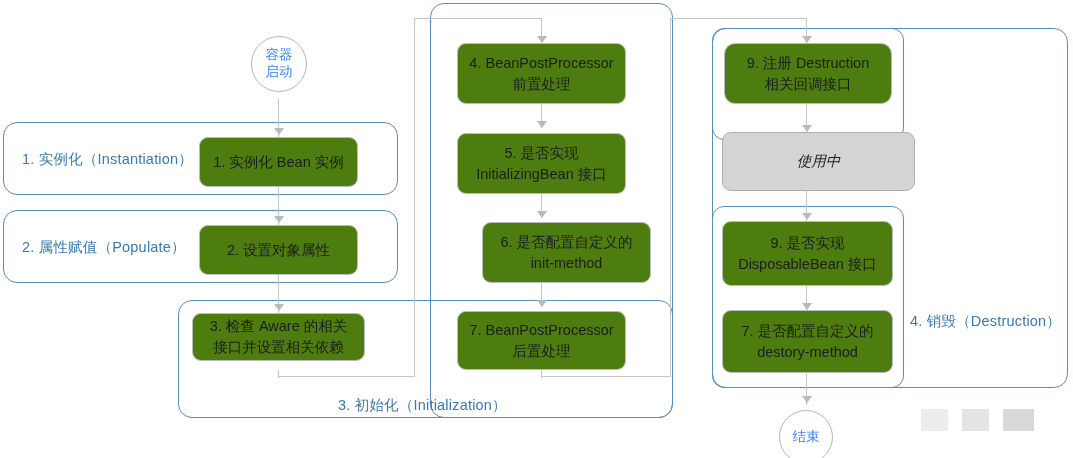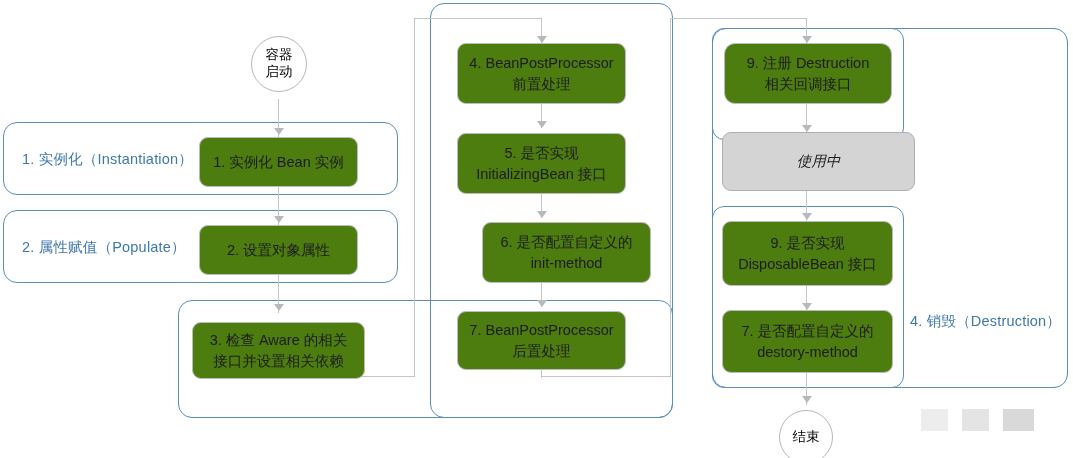--- a/index.html
+++ b/index.html
@@ -59,21 +59,21 @@
     border-color:#adaeb0;
   }
 
   
   .terminator{
     position:absolute;
     box-sizing:border-box;
     border:1.1px solid #b3b6ba;
     border-radius:50%;
     background:#ffffff;
-    color:#000000;
+    color:#3b82f6;
     font-size:13.5px;
     line-height:1.25;
     display:flex;
     align-items:center;
     justify-content:center;
     text-align:center;
     white-space:pre-line;
   }
 
   
@@ -103,20 +103,21 @@
   <div class="wm w3" style="left:1003px;top:409px;width:31px;height:22px;"></div>
 
   <div class="phase" style="left:3px;top:122px;width:395px;height:73px;"></div>
   <div class="phase-label" style="left:22px;top:150px;">1. 实例化（Instantiation）</div>
 
   <div class="phase" style="left:3px;top:210px;width:395px;height:73px;"></div>
   <div class="phase-label" style="left:22px;top:238px;">2. 属性赋值（Populate）</div>
 
   <div class="phase" style="left:178px;top:300px;width:495px;height:118px;"></div>
   <div class="phase" style="left:430px;top:3px;width:243px;height:415px;"></div>
+  <div class="phase-label" style="left:338px;top:396px;">3. 初始化（Initialization）</div>
 
   <div class="phase" style="left:712px;top:28px;width:356px;height:360px;"></div>
   <div class="phase-sub" style="left:712px;top:28px;width:192px;height:112px;"></div>
   <div class="phase-sub" style="left:712px;top:206px;width:192px;height:182px;"></div>
   <div class="phase-label" style="left:910px;top:312px;">4. 销毁（Destruction）</div>
 
   <div class="conn vline" style="left:278px;top:99px;height:38px;"></div>
   <div class="arrow" style="left:274px;top:128px;"></div>
 
   <div class="conn vline" style="left:278px;top:187px;height:38px;"></div>
@@ -161,21 +162,21 @@
   <div class="arrow" style="left:802px;top:396px;"></div>
 
   <div class="terminator" style="left:251px;top:36px;width:56px;height:56px;">容器
 启动</div>
   <div class="terminator" style="left:779px;top:410px;width:54px;height:54px;">结束</div>
 
   <div class="node" style="left:199px;top:137px;width:159px;height:50px;">1. 实例化 Bean 实例</div>
 
   <div class="node" style="left:199px;top:225px;width:159px;height:50px;">2. 设置对象属性</div>
 
-  <div class="node" style="left:192px;top:313px;width:173px;height:57px;margin-top:9px;">3. 检查 Aware 的相关
+  <div class="node" style="left:192px;top:313px;width:173px;height:48px;">3. 检查 Aware 的相关
 接口并设置相关依赖</div>
 
   <div class="node" style="left:457px;top:43px;width:169px;height:61px;">4. BeanPostProcessor
 前置处理</div>
 
   <div class="node" style="left:457px;top:133px;width:169px;height:61px;">5. 是否实现
 InitializingBean 接口</div>
 
   <div class="node" style="left:457px;top:222px;width:169px;height:61px;margin-left:25px;">6. 是否配置自定义的
 init-method</div>

